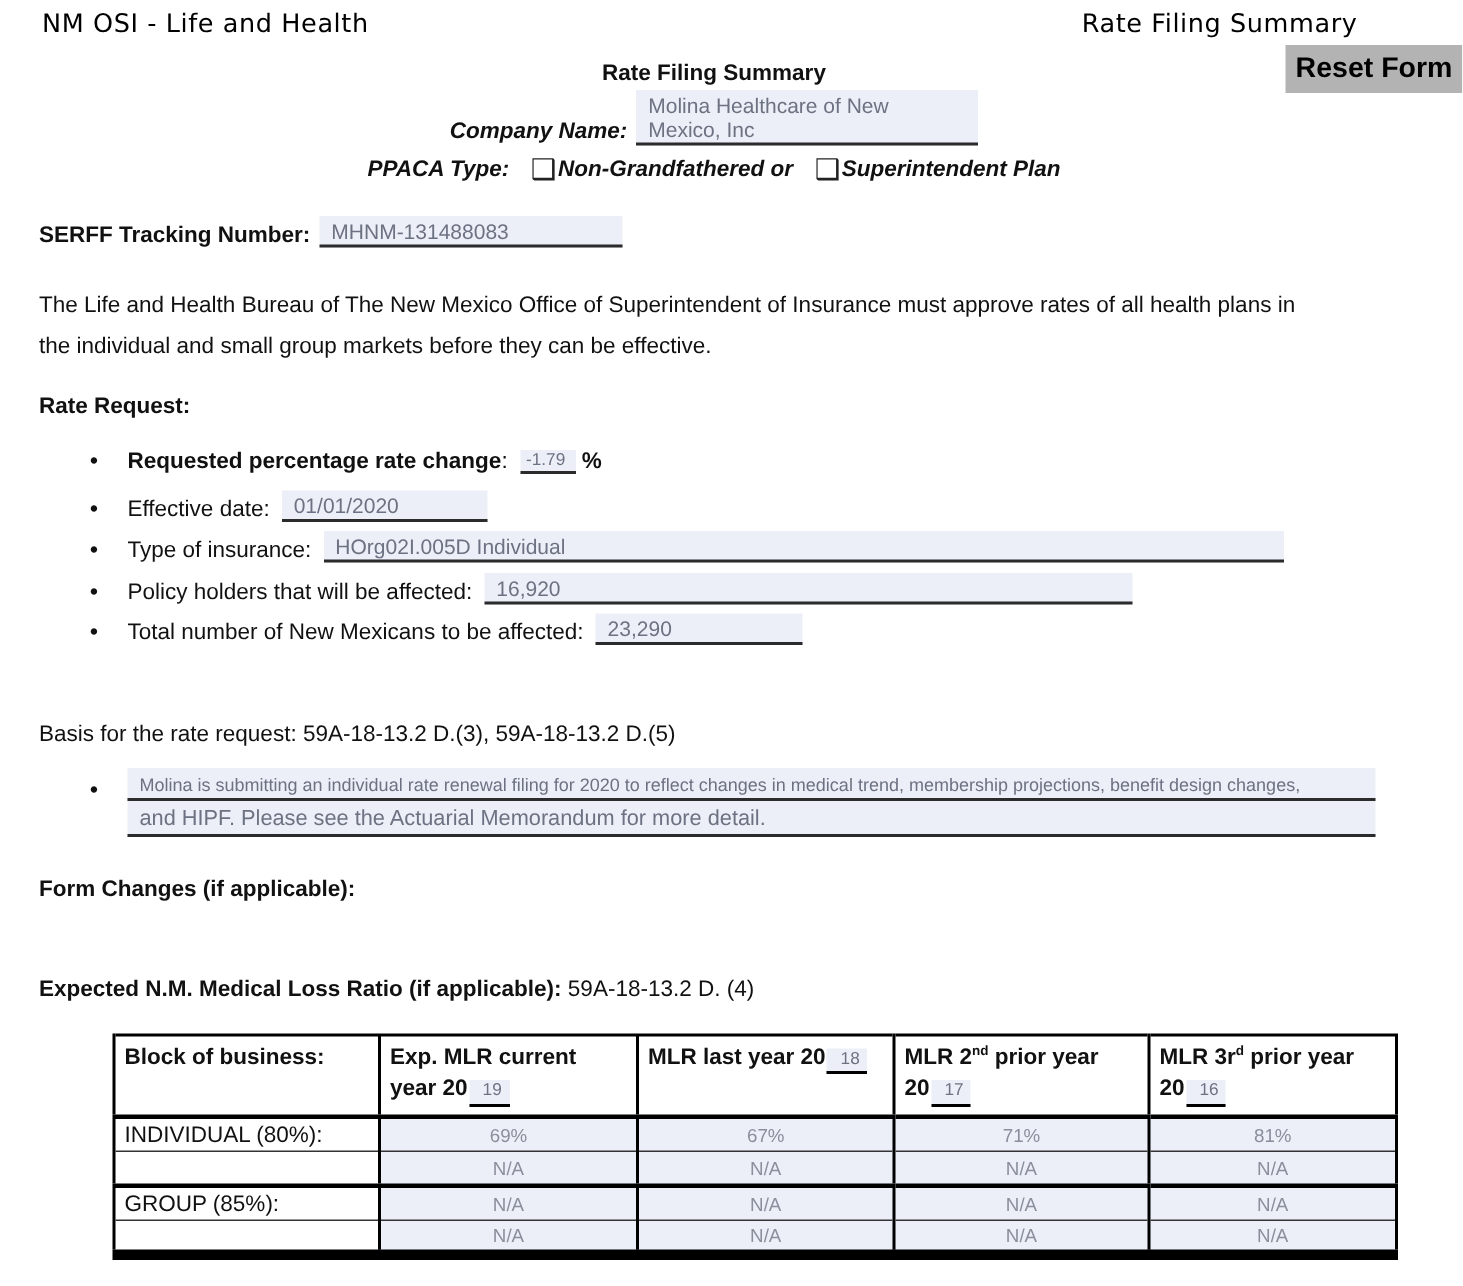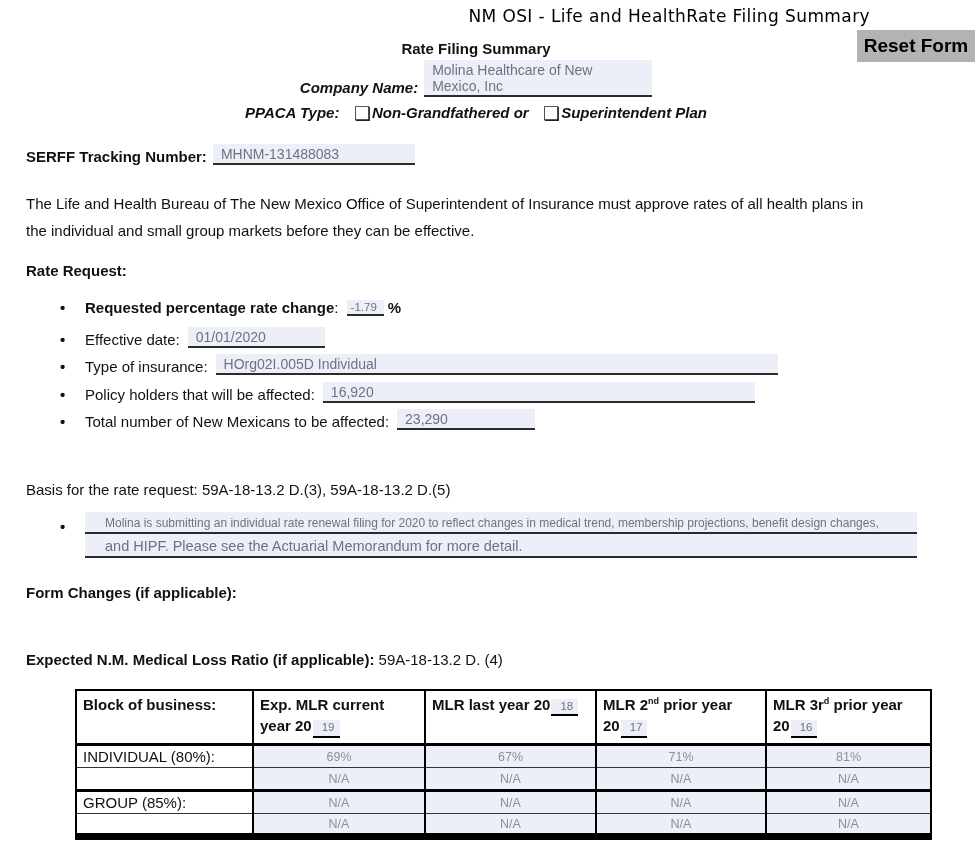--- a/index.html
+++ b/index.html
@@ -7,24 +7,24 @@
   .page {
     position:relative;
     width:975px; height:857px;
     background:#ffffff;
     font-family:"Liberation Sans", sans-serif;
     color:#111111;
     overflow:hidden;
   }
   
   .top-row {
-    display:flex; justify-content:flex-end;
-    padding:6px 105px 0 28px;
+    display:flex; justify-content:space-between;
+    padding:6px 70px 0 28px;
     font-family:"DejaVu Sans", sans-serif;
-    font-size:17px; letter-spacing:.4px; color:#000;margin-left:15px;
+    font-size:17px; letter-spacing:.4px; color:#000;
   }
   .reset-btn {
     position:absolute; top:30px; right:0;
     width:118px; height:32px;
     background:#b3b3b3;
     display:flex; align-items:center; justify-content:center;
     font-size:19px; font-weight:bold; color:#000;
     cursor:pointer; border:none;
   }
   
@@ -44,21 +44,21 @@
     border-bottom:2px solid #2b2b2b;
     color:#6d7283;
     font-size:14px; font-style:normal; font-weight:normal;
     padding:2px 8px 1px;
     vertical-align:bottom;
     text-align:left;
   }
   .w-company { width:228px; margin-left:6px; }
   .w-serff   { width:202px; margin-left:6px; }
   .w-eff     { width:137px; margin-left:8px; }
-  .w-type    { width:562px; margin-left:8px; }
+  .w-type    { width:640px; margin-left:8px; }
   .w-policy  { width:432px; margin-left:8px; }
   .w-total   { width:138px; margin-left:8px; }
   .field-sm  { width:37px; font-size:11.5px; padding:1px 4px; margin-left:4px; }
   
   .serff-line { margin:22px 0 0 26px; font-size:15px; }
   .serff-line .lbl-b { font-weight:bold; }
   .intro { margin:26px 0 0 26px; width:840px; font-size:15px; line-height:26.5px; }
   .section-h { margin:18px 0 0 26px; font-size:15px; font-weight:bold; }
   .bullets { margin-top:20px; }
   .bullet-row { margin-left:60px; min-height:27.5px; font-size:15px; }
@@ -66,21 +66,21 @@
   .dot::before { content:"\2022"; font-weight:bold; }
   .bold { font-weight:bold; }
   .basis-h { margin:44px 0 0 26px; font-size:15px; }
   .basis-h .lbl-b { font-weight:normal; }
   .basis-wrap { margin-top:14px; position:relative; }
   .basis-dot { position:absolute; left:60px; top:6px; }
   .basis-dot::before { content:"\2022"; font-weight:bold; font-size:15px; }
   .basis-lines { margin-left:85px; width:832px; }
   .basis-line {
     display:block; background:#edeff8; border-bottom:2px solid #2b2b2b;
-    color:#6d7283; padding:4px 20px 2px; cursor:text;
+    color:#6d7283; padding:4px 8px 2px; cursor:text;
   }
   .basis-line.l1 { font-size:12px; }
   .basis-line.l2 { font-size:14.5px; }
   .form-changes { margin:26px 0 0 26px; }
   .expected { margin:50px 0 0 26px; font-size:15px; }
   .expected .lbl-b { font-weight:bold; }
   
   .mlr-table {
     border-collapse:collapse; table-layout:fixed;
     width:855px; margin:21px 0 0 75px;

